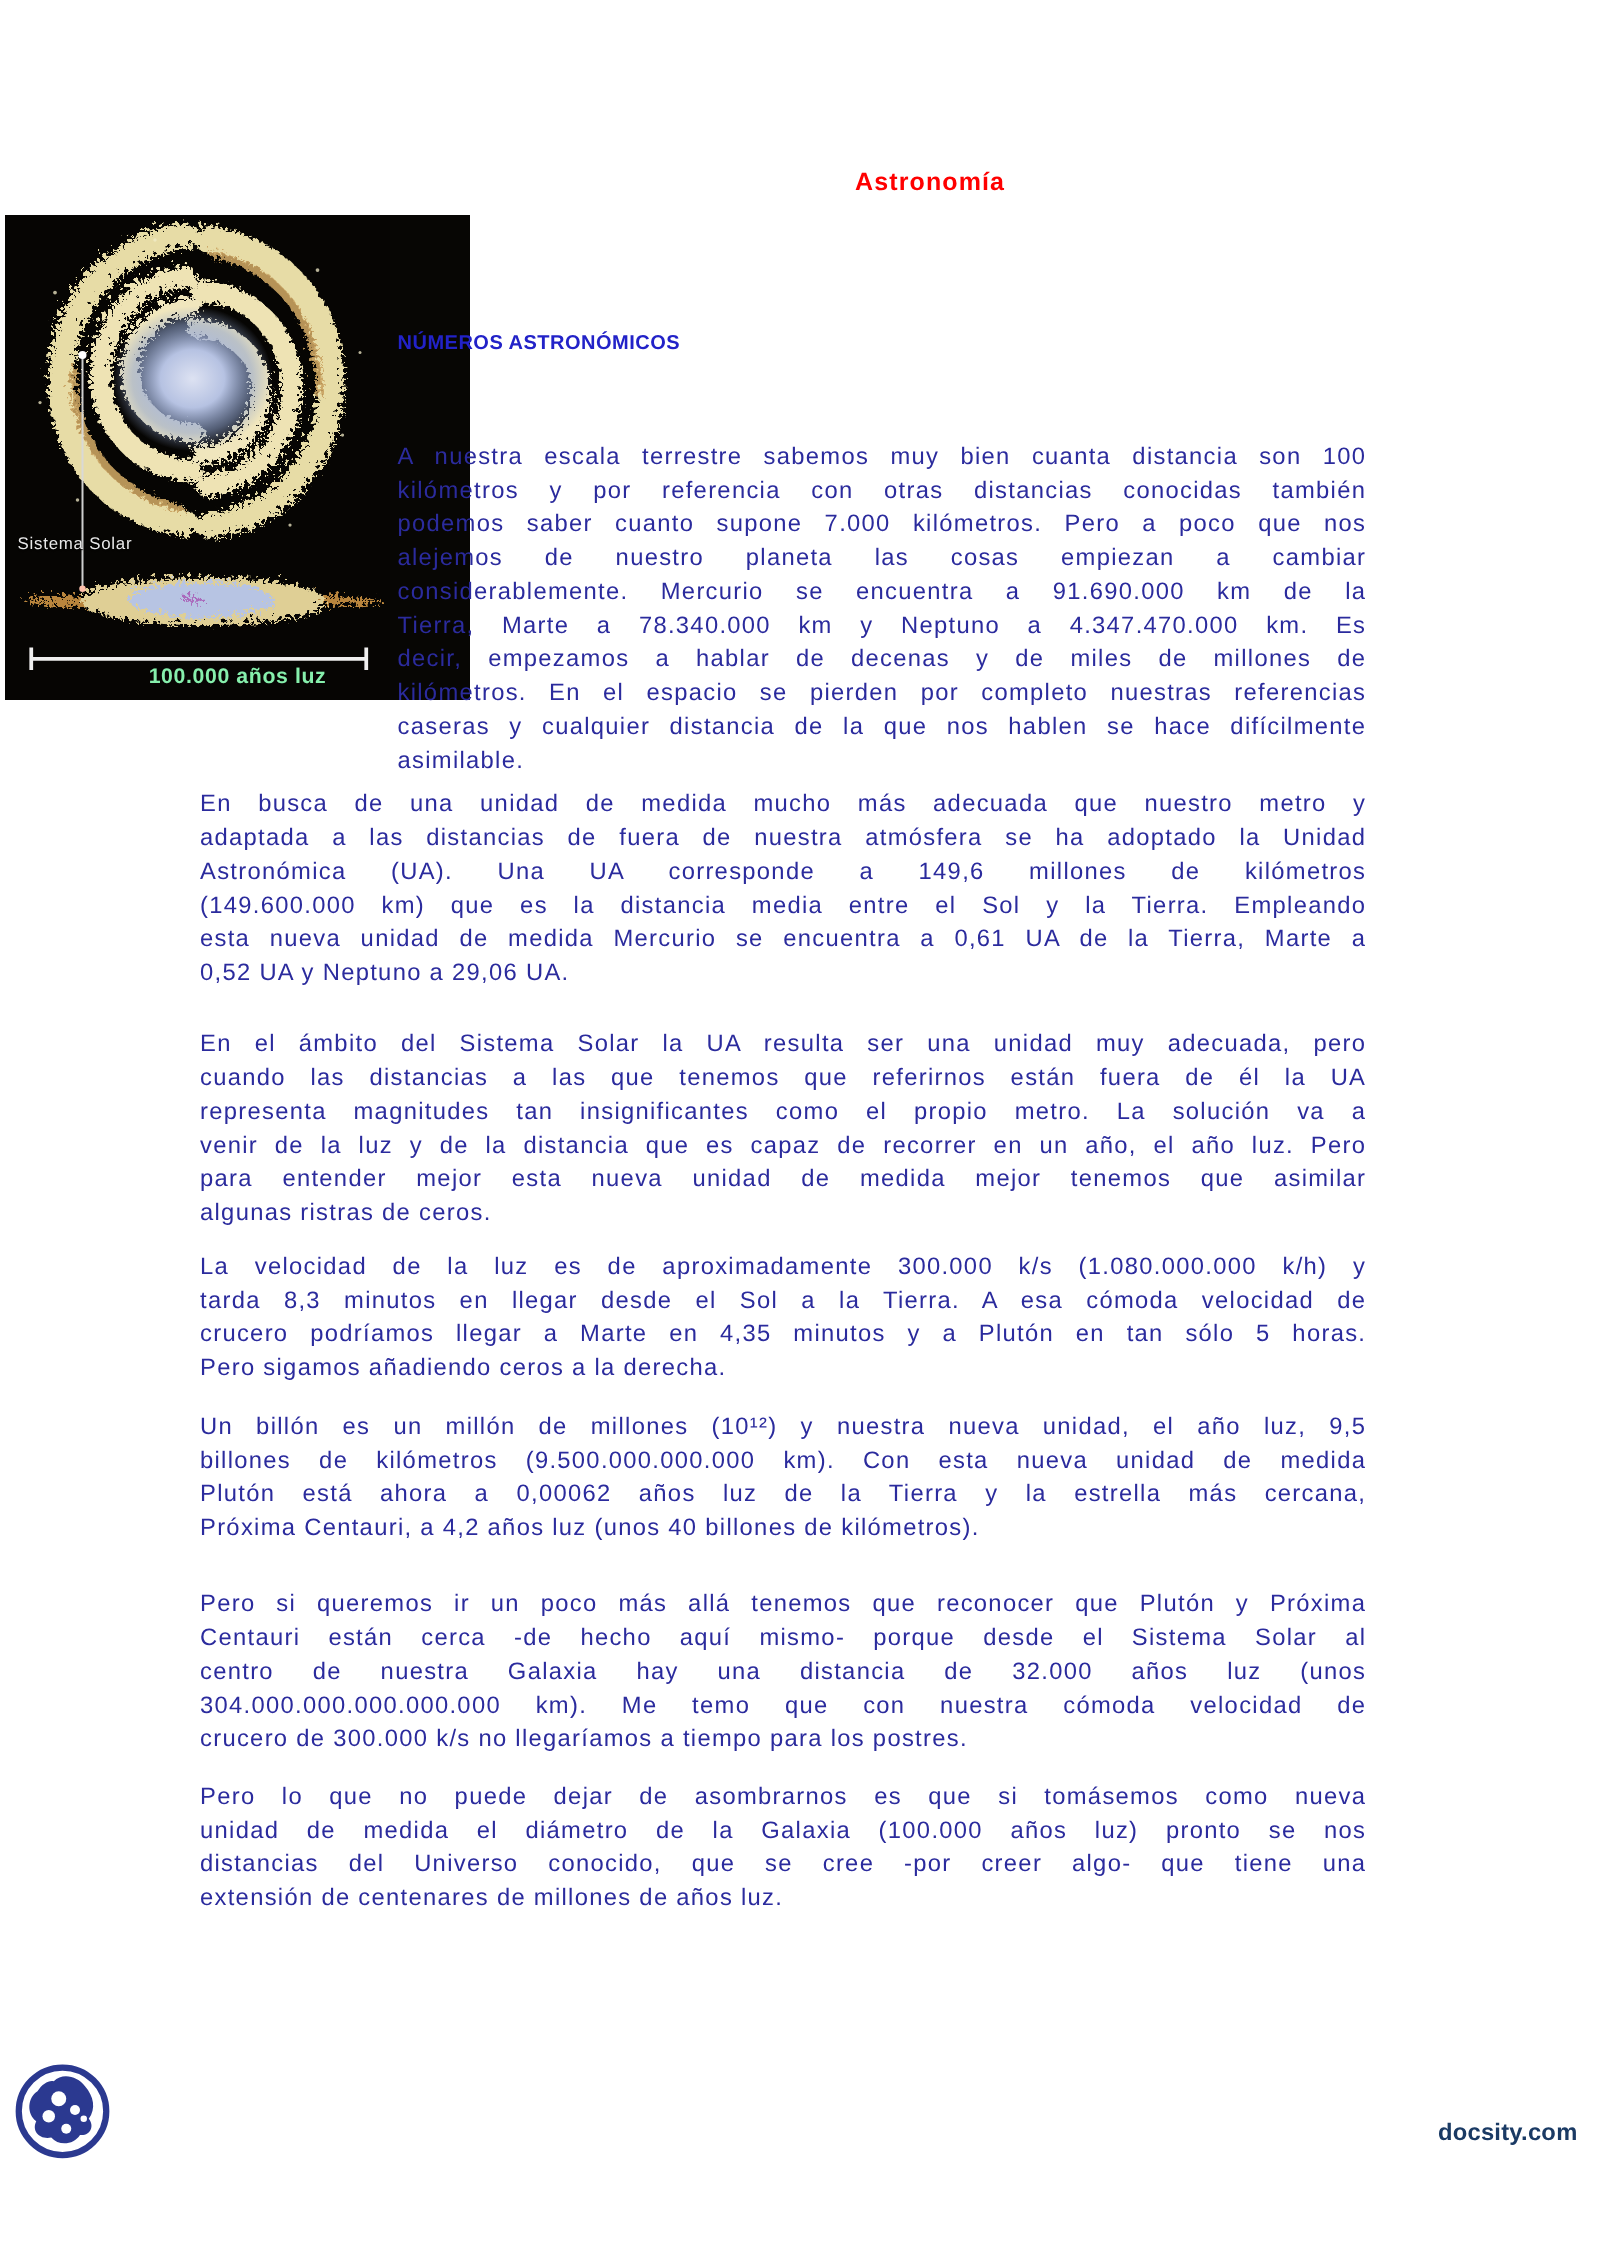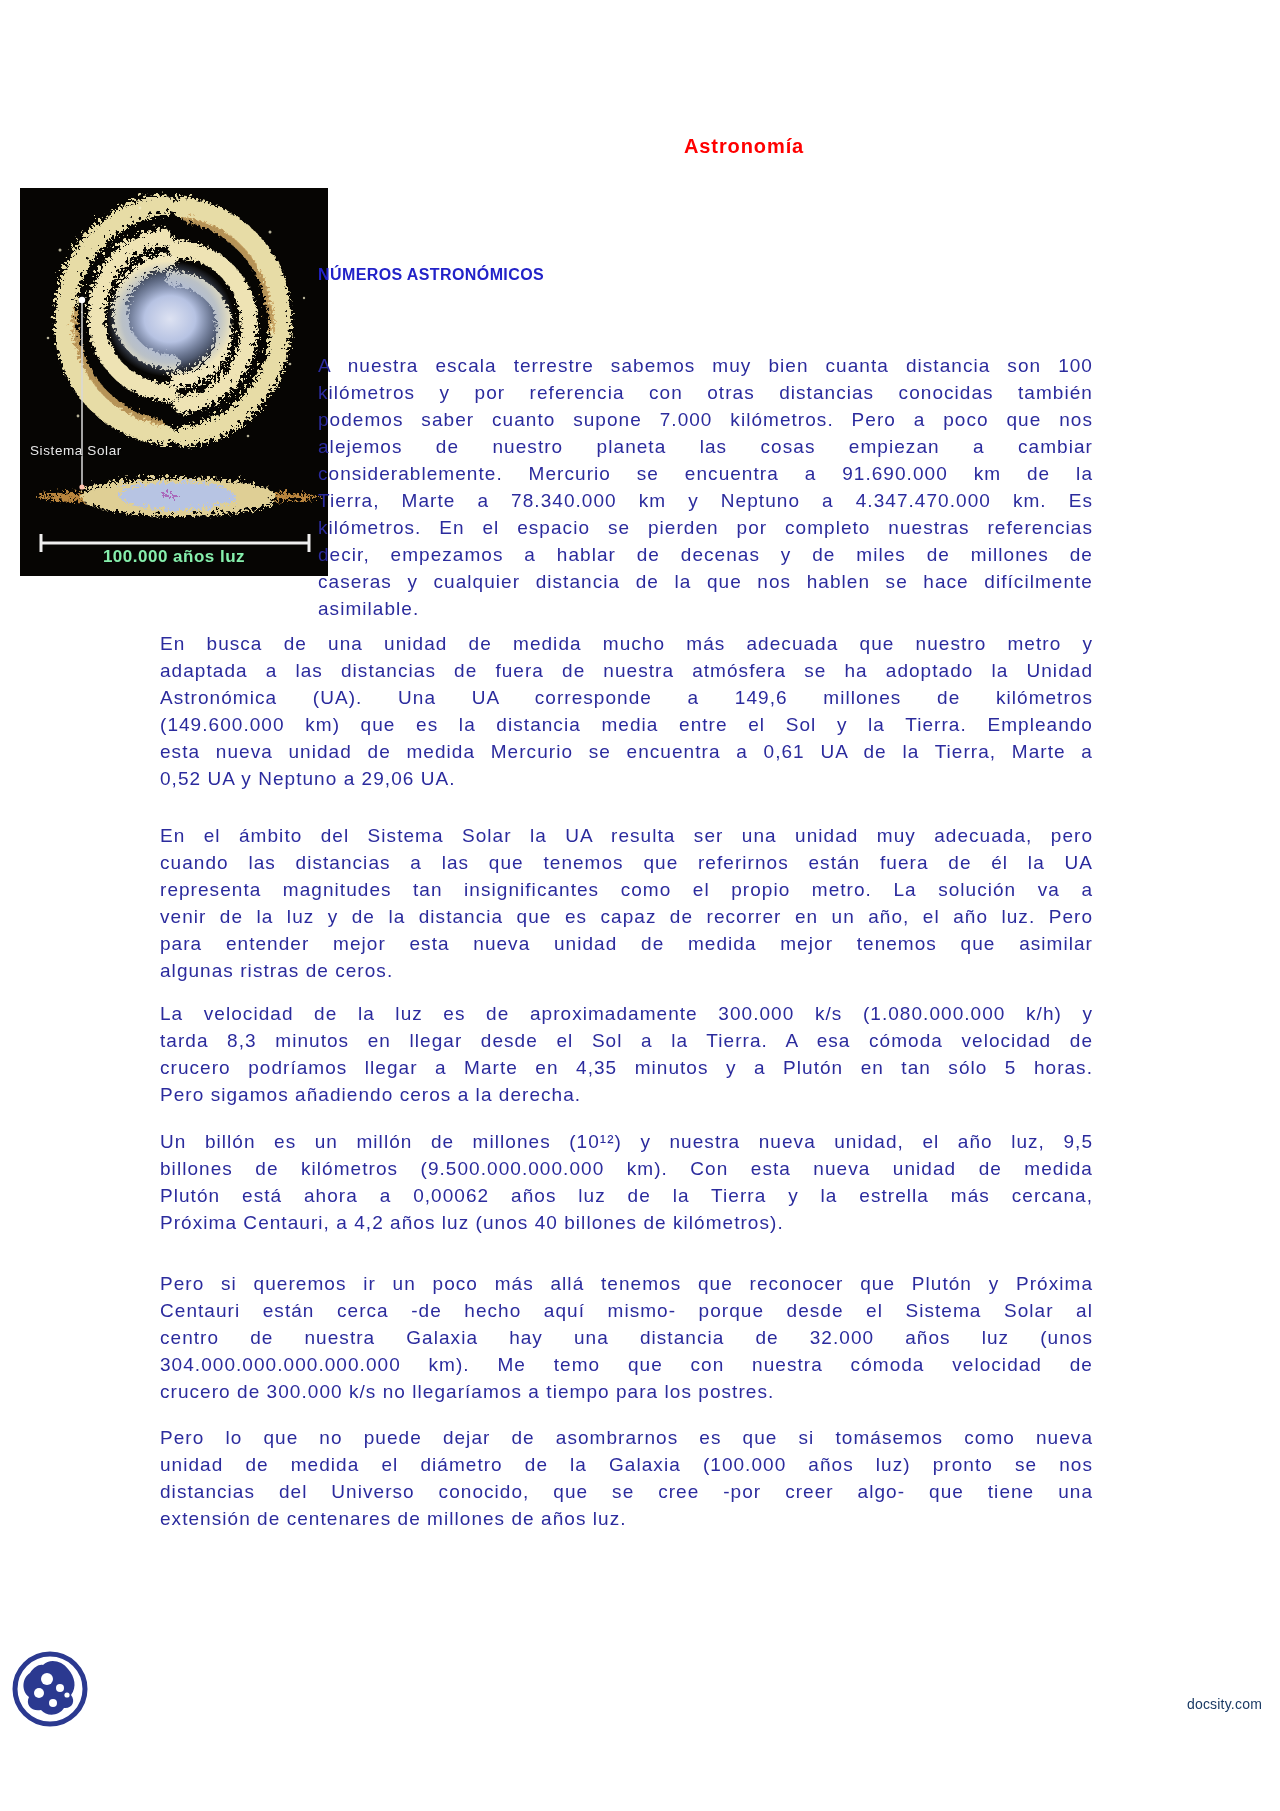--- a/index.html
+++ b/index.html
@@ -15,22 +15,22 @@
     position: absolute; left: 684px; top: 135px;
     font-size: 20px; font-weight: 700;
     letter-spacing: 0.9px;
     color: var(--color-title, #ff0000);
     text-align: right;
   }
 
   
   .galaxy-figure {
     position: absolute; left: 4px; top: 172px;
-    width: 308px; height: 388px;
-    background: #070604; margin: 16px;
+    width: 372px; height: 388px;
+    background: #070604; margin: 0;
   }
   .galaxy-svg { position: absolute; left: 0; top: 0; }
   .fig-marker-label {
     position: absolute; left: 10px; top: 255px;
     font-size: 13.5px; letter-spacing: 0.6px;
     color: #e8e8e8; text-shadow: 0 1px 1px #000;
   }
   .fig-scale-label {
     position: absolute; left: 0; top: 359px; width: 100%;
     text-align: center; font-size: 17px; font-weight: 700;
@@ -63,21 +63,21 @@
   .p5 { top: 1128px; }
   .p6 { top: 1270px; }
   .p7 { top: 1424px; }
 
   .logo {
     position: absolute; left: 9px; top: 1648px;
     width: 82px; height: 82px;
   }
   .watermark {
     position: absolute; left: 1000px; top: 1696px; width: 262px;
-    text-align: right; font-size: 14px; font-weight: 400;
+    text-align: right; font-size: 19px; font-weight: 700;
     letter-spacing: 0.2px;
     color: var(--color-watermark, #1a3a64);
   }
 </style>
 </head>
 <body>
 
 <div class="page-title">Astronomía</div>
 
 <figure class="galaxy-figure">
@@ -147,22 +147,22 @@
 
 <h2 class="section-heading">NÚMEROS ASTRONÓMICOS</h2>
 
 <div class="para p1">
     <div class="line">A nuestra escala terrestre sabemos muy bien cuanta distancia son 100</div>
     <div class="line">kilómetros y por referencia con otras distancias conocidas también</div>
     <div class="line">podemos saber cuanto supone 7.000 kilómetros. Pero a poco que nos</div>
     <div class="line">alejemos de nuestro planeta las cosas empiezan a cambiar</div>
     <div class="line">considerablemente. Mercurio se encuentra a 91.690.000 km de la</div>
     <div class="line">Tierra, Marte a 78.340.000 km y Neptuno a 4.347.470.000 km. Es</div>
+    <div class="line">decir, empezamos a hablar de decenas y de miles de millones de</div>
     <div class="line">kilómetros. En el espacio se pierden por completo nuestras referencias</div>
-    <div class="line">decir, empezamos a hablar de decenas y de miles de millones de</div>
     <div class="line">caseras y cualquier distancia de la que nos hablen se hace difícilmente</div>
     <div class="line last">asimilable.</div>
   </div>
 <div class="para p2">
     <div class="line">En busca de una unidad de medida mucho más adecuada que nuestro metro y</div>
     <div class="line">adaptada a las distancias de fuera de nuestra atmósfera se ha adoptado la Unidad</div>
     <div class="line">Astronómica (UA). Una UA corresponde a 149,6 millones de kilómetros</div>
     <div class="line">(149.600.000 km) que es la distancia media entre el Sol y la Tierra. Empleando</div>
     <div class="line">esta nueva unidad de medida Mercurio se encuentra a 0,61 UA de la Tierra, Marte a</div>
     <div class="line last">0,52 UA y Neptuno a 29,06 UA.</div>

